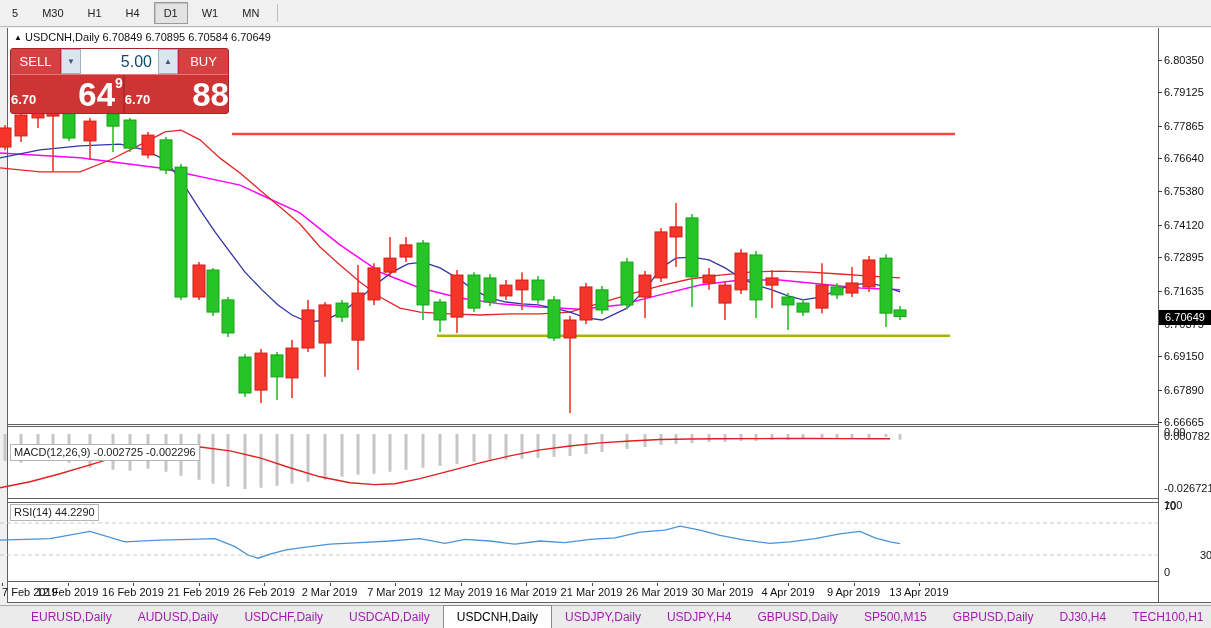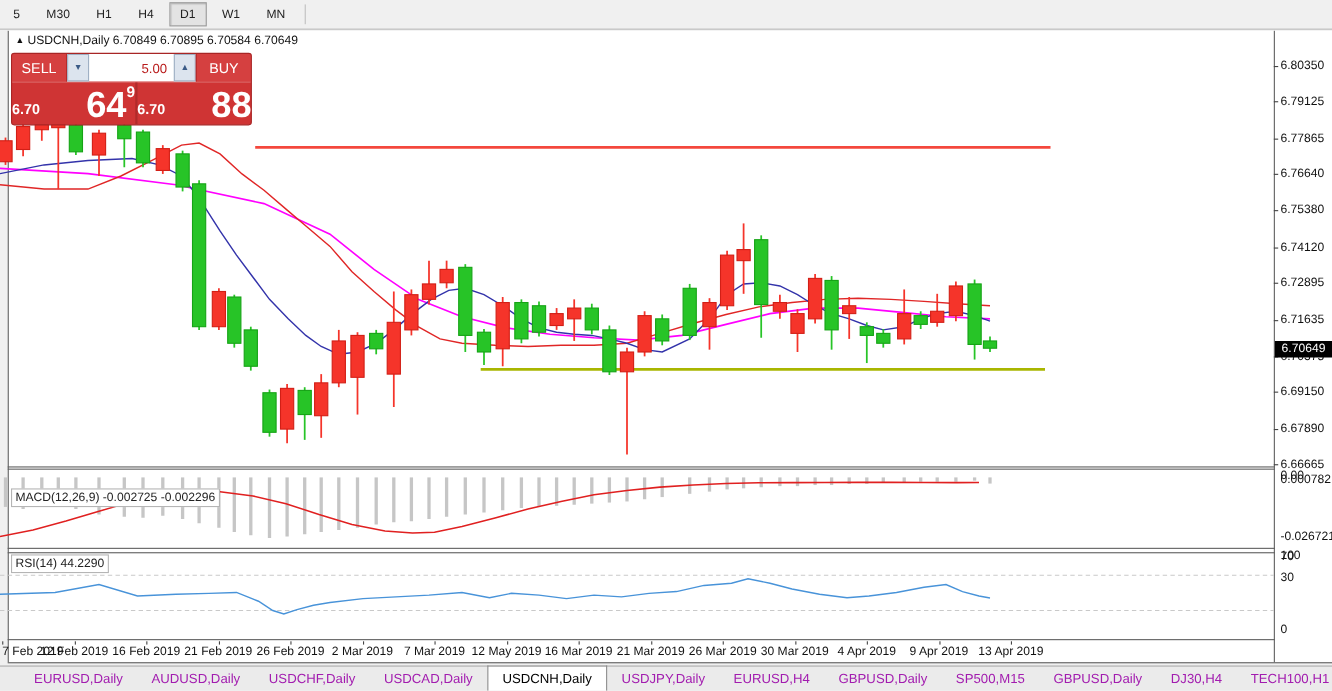--- a/index.html
+++ b/index.html
@@ -23,21 +23,21 @@
   #ohlc-title { left:14px; top:31px; font-size:11px; color:#111; white-space:nowrap; z-index:5; }
   #ohlc-title .marker { font-size:8px; vertical-align:1px; }
 
   
   #quote-panel { left:10px; top:48px; width:219px; z-index:6; background:#cf3434; border:1px solid #a82525; border-radius:3px; overflow:hidden; }
   #qp-top { display:flex; height:25px; }
   .qp-btn { flex:0 0 50px; color:#fff; font-size:13px; display:flex; align-items:center; justify-content:center; background:#d54040; border-right:1px solid #b52c2c; cursor:pointer; }
   .qp-btn:last-child { border-left:1px solid #b52c2c; border-right:none; }
   #qp-spin { flex:1; display:flex; background:#fff; }
   .spin-btn { width:20px; background:#dce4ee; border:1px solid #9fb0c4; color:#3a5a86; font-size:8px; display:flex; align-items:center; justify-content:center; cursor:pointer; }
-  #qp-vol { flex:1; font-size:12px; color:#b91c1c; display:flex; align-items:center; justify-content:flex-end; padding-right:6px; }
+  #qp-vol { flex:1; font-size:16px; color:#0c4a6e; display:flex; align-items:center; justify-content:flex-end; padding-right:6px; }
   #qp-prices { display:flex; border-top:1px solid rgba(255,255,255,.35); }
   .qp-price { flex:1; height:38px; color:#fff; display:flex; align-items:flex-end; justify-content:center; padding-bottom:3px; cursor:pointer; }
   .qp-price:first-child { border-right:2px solid #b02a2a; }
   .qp-prefix { font-size:13px; font-weight:bold; margin-right:2px; margin-bottom:3px; }
   .qp-big { font-size:33px; font-weight:bold; line-height:30px;margin-left:40px; }
   .qp-sup { font-size:14px; font-weight:bold; align-self:flex-start; margin-top:0px; }
 
   
   .pa-label { position:absolute; left:1164px; font-size:11px; color:#111; line-height:14px; }
   .pa-tick { position:absolute; left:1158px; width:4px; height:1px; background:#444; }
@@ -418,21 +418,21 @@
     <div class="tab">AUDUSD,Daily</div>
     <div class="tab-sep"></div>
     <div class="tab">USDCHF,Daily</div>
     <div class="tab-sep"></div>
     <div class="tab">USDCAD,Daily</div>
     <div class="tab-sep"></div>
     <div class="tab active">USDCNH,Daily</div>
     <div class="tab-sep"></div>
     <div class="tab">USDJPY,Daily</div>
     <div class="tab-sep"></div>
-    <div class="tab">EURUSD,H4</div>
+    <div class="tab">USDJPY,H4</div>
     <div class="tab-sep"></div>
     <div class="tab">GBPUSD,Daily</div>
     <div class="tab-sep"></div>
     <div class="tab">SP500,M15</div>
     <div class="tab-sep"></div>
     <div class="tab">GBPUSD,Daily</div>
     <div class="tab-sep"></div>
     <div class="tab">DJ30,H4</div>
     <div class="tab-sep"></div>
     <div class="tab">TECH100,H1</div>
@@ -457,21 +457,21 @@
 <div class="pa-label" style="top: 316.839px;">6.70375</div>
 <div class="pa-tick" style="top: 323.839px;"></div>
 <div class="pa-label" style="top: 349.24px;">6.69150</div>
 <div class="pa-tick" style="top: 356.24px;"></div>
 <div class="pa-label" style="top: 382.567px;">6.67890</div>
 <div class="pa-tick" style="top: 389.567px;"></div>
 <div class="pa-label" style="top: 414.968px;">6.66665</div>
 <div class="pa-tick" style="top: 421.968px;"></div>
 <div class="macd-axis" style="top: 499px;">100</div>
 <div class="macd-axis" style="top: 500px;">70</div>
-<div class="macd-axis" style="top: 519px;">30</div>
+<div class="macd-axis" style="top: 549px; margin-left: 36px;">30</div>
 <div class="macd-axis" style="top: 566px;">0</div>
 <div class="date-label" style="left: 2px; transform: none;">7 Feb 2019</div>
 <div class="date-tick" style="left: 2px;"></div>
 <div class="date-label" style="left: 67.5px;">12 Feb 2019</div>
 <div class="date-tick" style="left: 67.5px;"></div>
 <div class="date-label" style="left: 133px;">16 Feb 2019</div>
 <div class="date-tick" style="left: 133px;"></div>
 <div class="date-label" style="left: 198.5px;">21 Feb 2019</div>
 <div class="date-tick" style="left: 198.5px;"></div>
 <div class="date-label" style="left: 264px;">26 Feb 2019</div>

